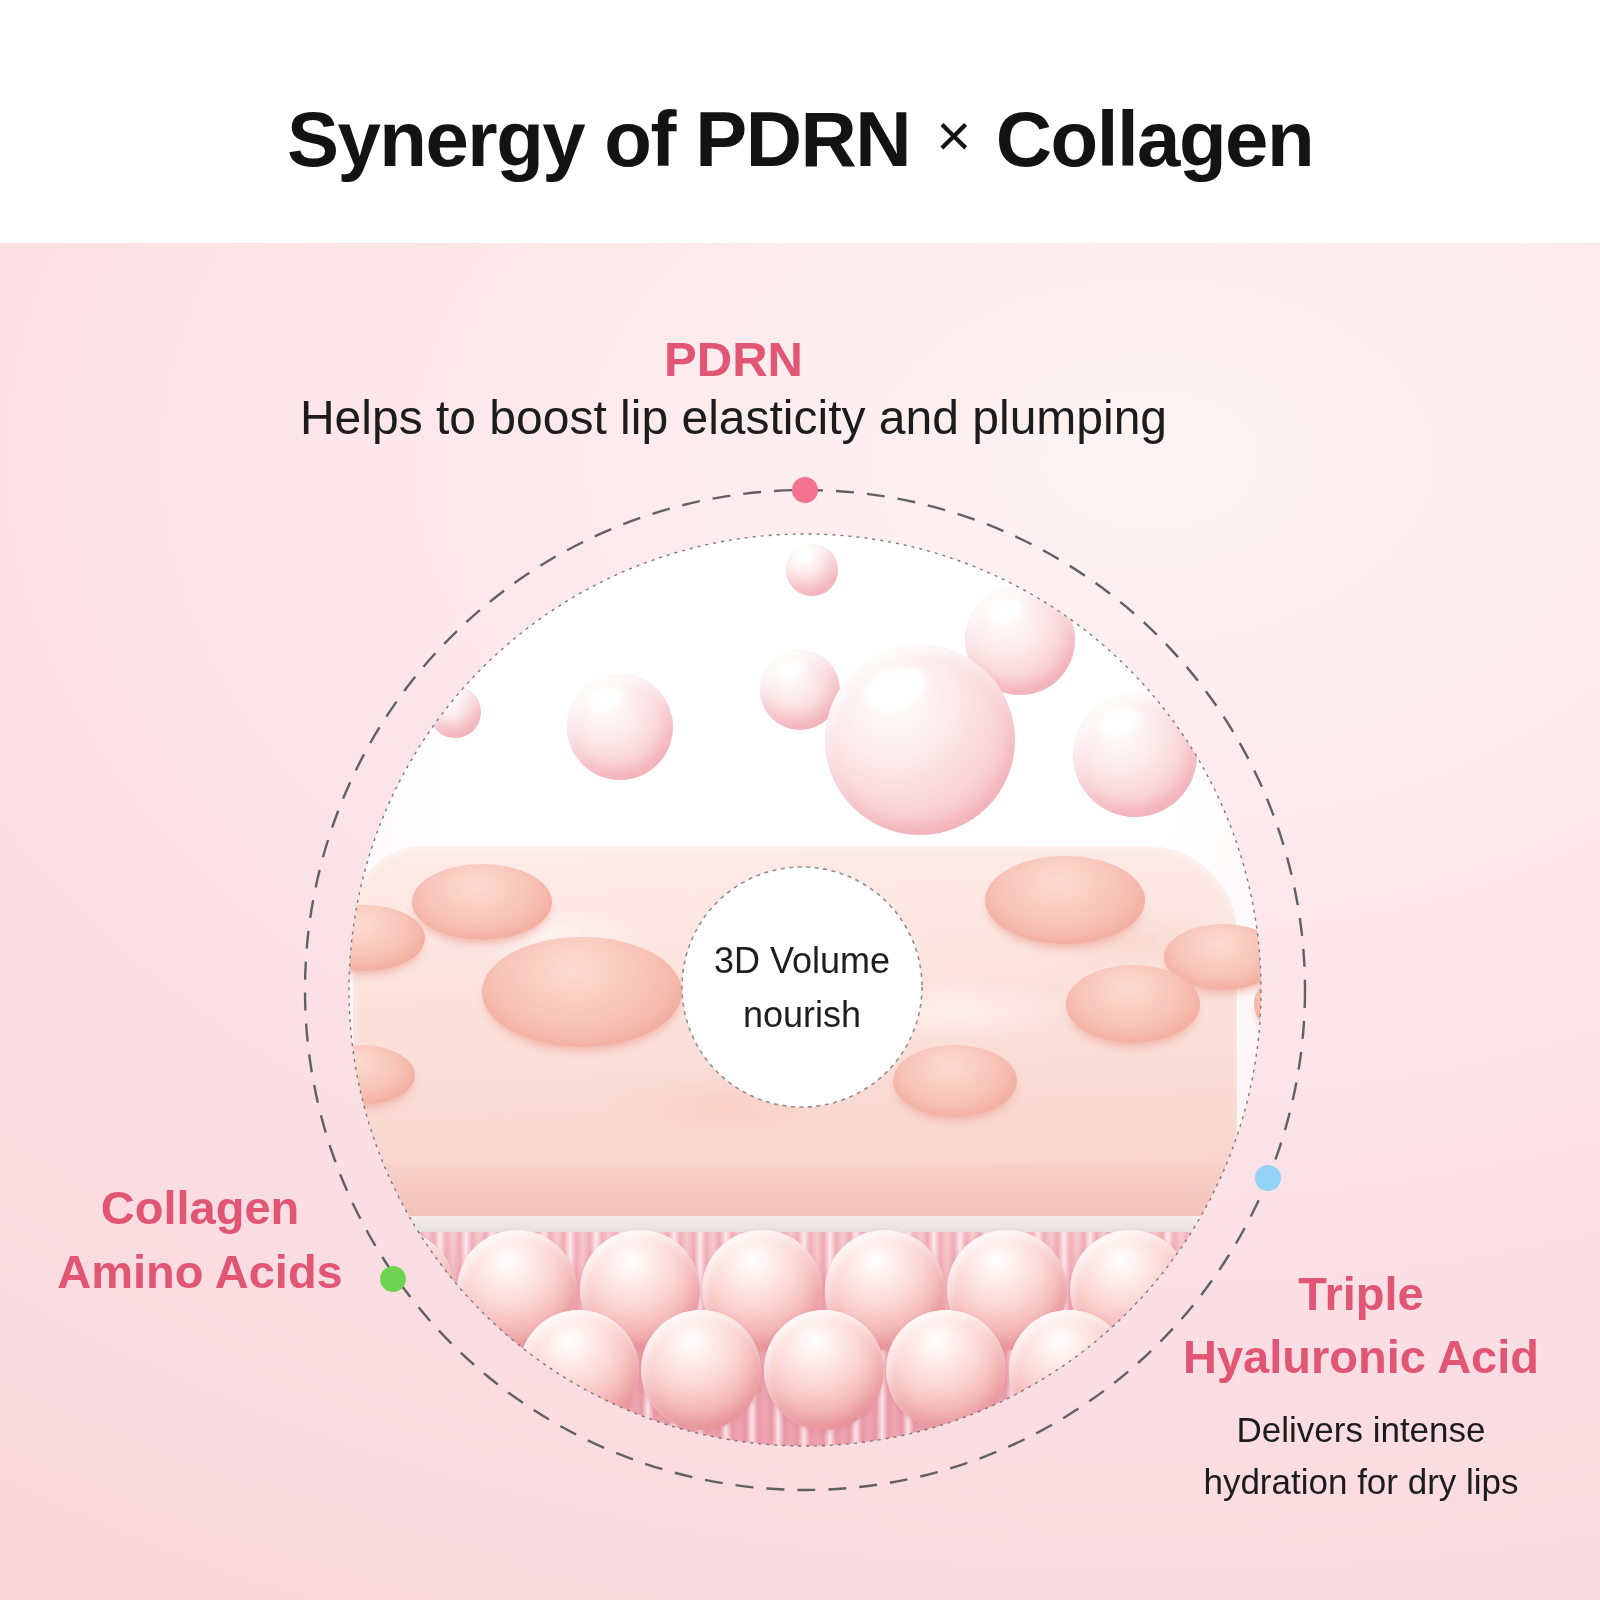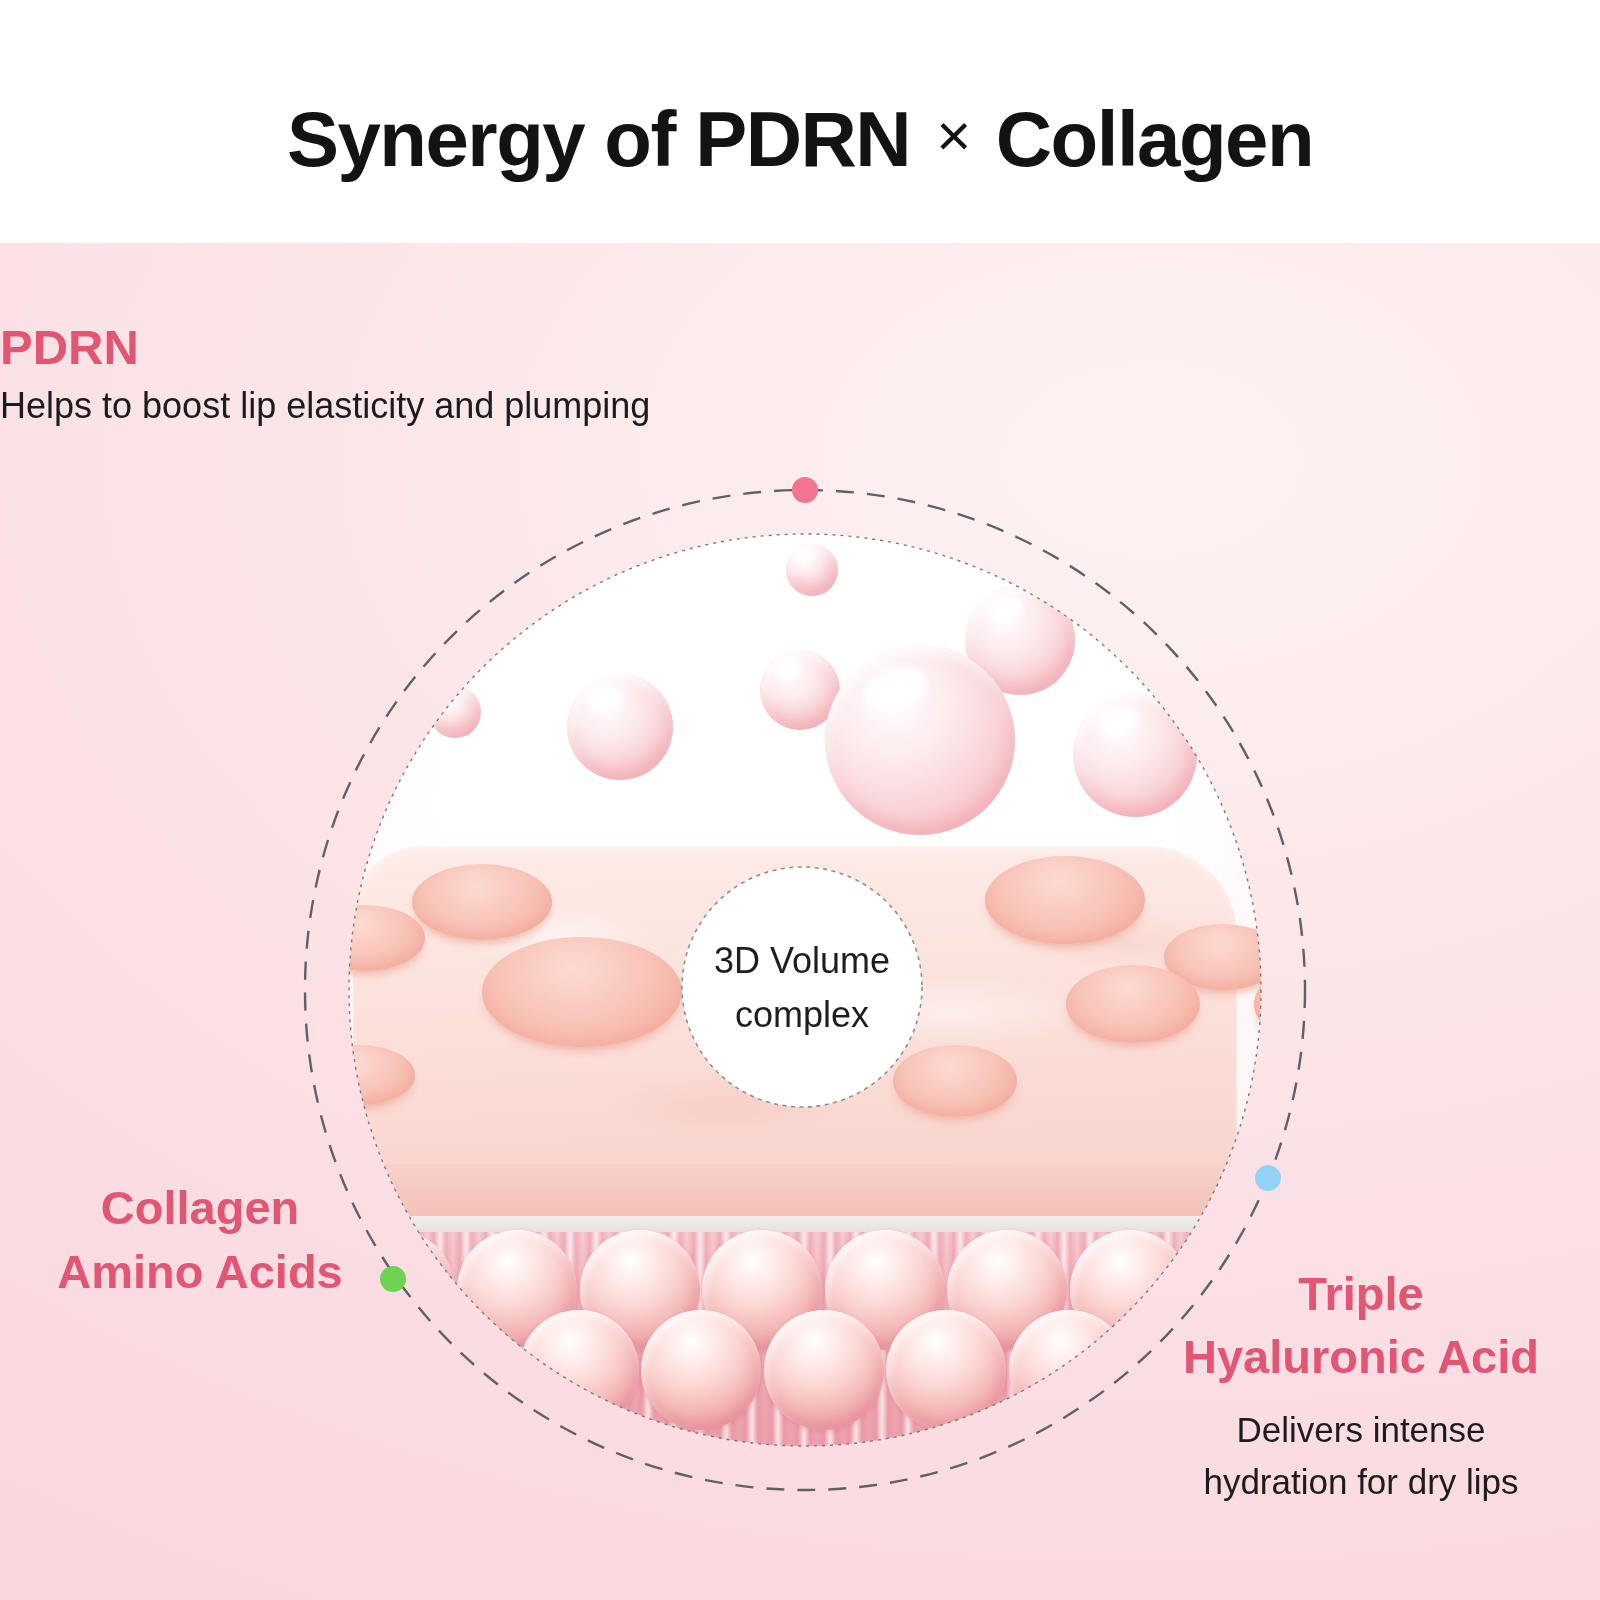--- a/index.html
+++ b/index.html
@@ -10,24 +10,24 @@
   
   .header{position:absolute;left:0;top:0;width:1600px;height:277px;background:#ffffff;
     display:flex;align-items:center;justify-content:center;}
   .title{display:flex;align-items:center;margin:0;font-size:78px;font-weight:700;
     letter-spacing:-1.5px;color:#131313;line-height:1;}
   .title .times{font-size:60px;font-weight:400;margin:0 26px;transform:translateY(-3px);}
   
   .canvas-bg{position:absolute;left:0;top:243px;width:1600px;height:1357px;
     background:radial-gradient(125% 95% at 72% 16%, #fef3f3 0%, #fce5e9 42%, #f9d7dd 100%);}
   
-  .pdrn-callout{position:absolute;left:0;top:320px;width:1467px;}
+  .pdrn-callout{position:absolute;left:0;top:332px;width:1467px;text-align:center;}
   .pink-heading{color:#e05673;font-weight:700;}
   .pdrn-callout .pink-heading{font-size:49px;line-height:54px;}
-  .pdrn-callout .desc{margin-top:12px;font-size:36px;line-height:40px;color:#1c1c1c;}
+  .pdrn-callout .desc{margin-top:12px;font-size:48px;line-height:40px;color:#1c1c1c;}
   
   .inner-circle{position:absolute;left:349px;top:534px;width:912px;height:912px;
     border-radius:50%;overflow:hidden;
     background:radial-gradient(circle at 50% 30%, #ffffff 46%, #fdf0f2 78%, #fae3e8 100%);}
   .bubble{position:absolute;border-radius:50%;
     background:radial-gradient(circle at 36% 30%, #fffdfd 0%, #fdecee 30%, #f9d2d6 62%, #f5bcc1 85%, #f1aeb4 100%);
     box-shadow:inset -4px -10px 14px rgba(240,160,170,.5), inset 4px 8px 12px rgba(255,255,255,.9);}
   .bubble::before{content:"";position:absolute;left:20%;top:12%;width:34%;height:22%;
     border-radius:50%;background:rgba(255,255,255,.95);filter:blur(3px);transform:rotate(-18deg);}
   .skin-surface{position:absolute;left:4px;right:24px;top:312px;height:318px;
@@ -126,21 +126,21 @@
       <div class="sphere" style="left:170px;top:78px;"></div>
       <div class="sphere" style="left:292px;top:78px;"></div>
       <div class="sphere" style="left:415px;top:78px;"></div>
       <div class="sphere" style="left:537px;top:78px;"></div>
       <div class="sphere" style="left:660px;top:78px;"></div>
     </div>
   </div>
 
   <div class="center-badge">
     <span class="line">3D Volume</span>
-    <span class="line">complex</span>
+    <span class="line">nourish</span>
   </div>
 
   <svg class="rings" viewBox="0 0 1600 1600">
     <circle cx="805" cy="990" r="500" fill="none" stroke="#616161" stroke-width="2.4" stroke-dasharray="18 13"></circle>
     <circle cx="805" cy="990" r="456" fill="none" stroke="#7b7b7b" stroke-width="1.4" stroke-dasharray="3 5"></circle>
     <circle cx="802" cy="987" r="120" fill="none" stroke="#8f8f8f" stroke-width="1.6" stroke-dasharray="4 4.5"></circle>
     <circle cx="805" cy="490" r="13" fill="#f4738f"></circle>
     <circle cx="393" cy="1279" r="13" fill="#6fd352"></circle>
     <circle cx="1268" cy="1178" r="13" fill="#93d2f7"></circle>
   </svg>

